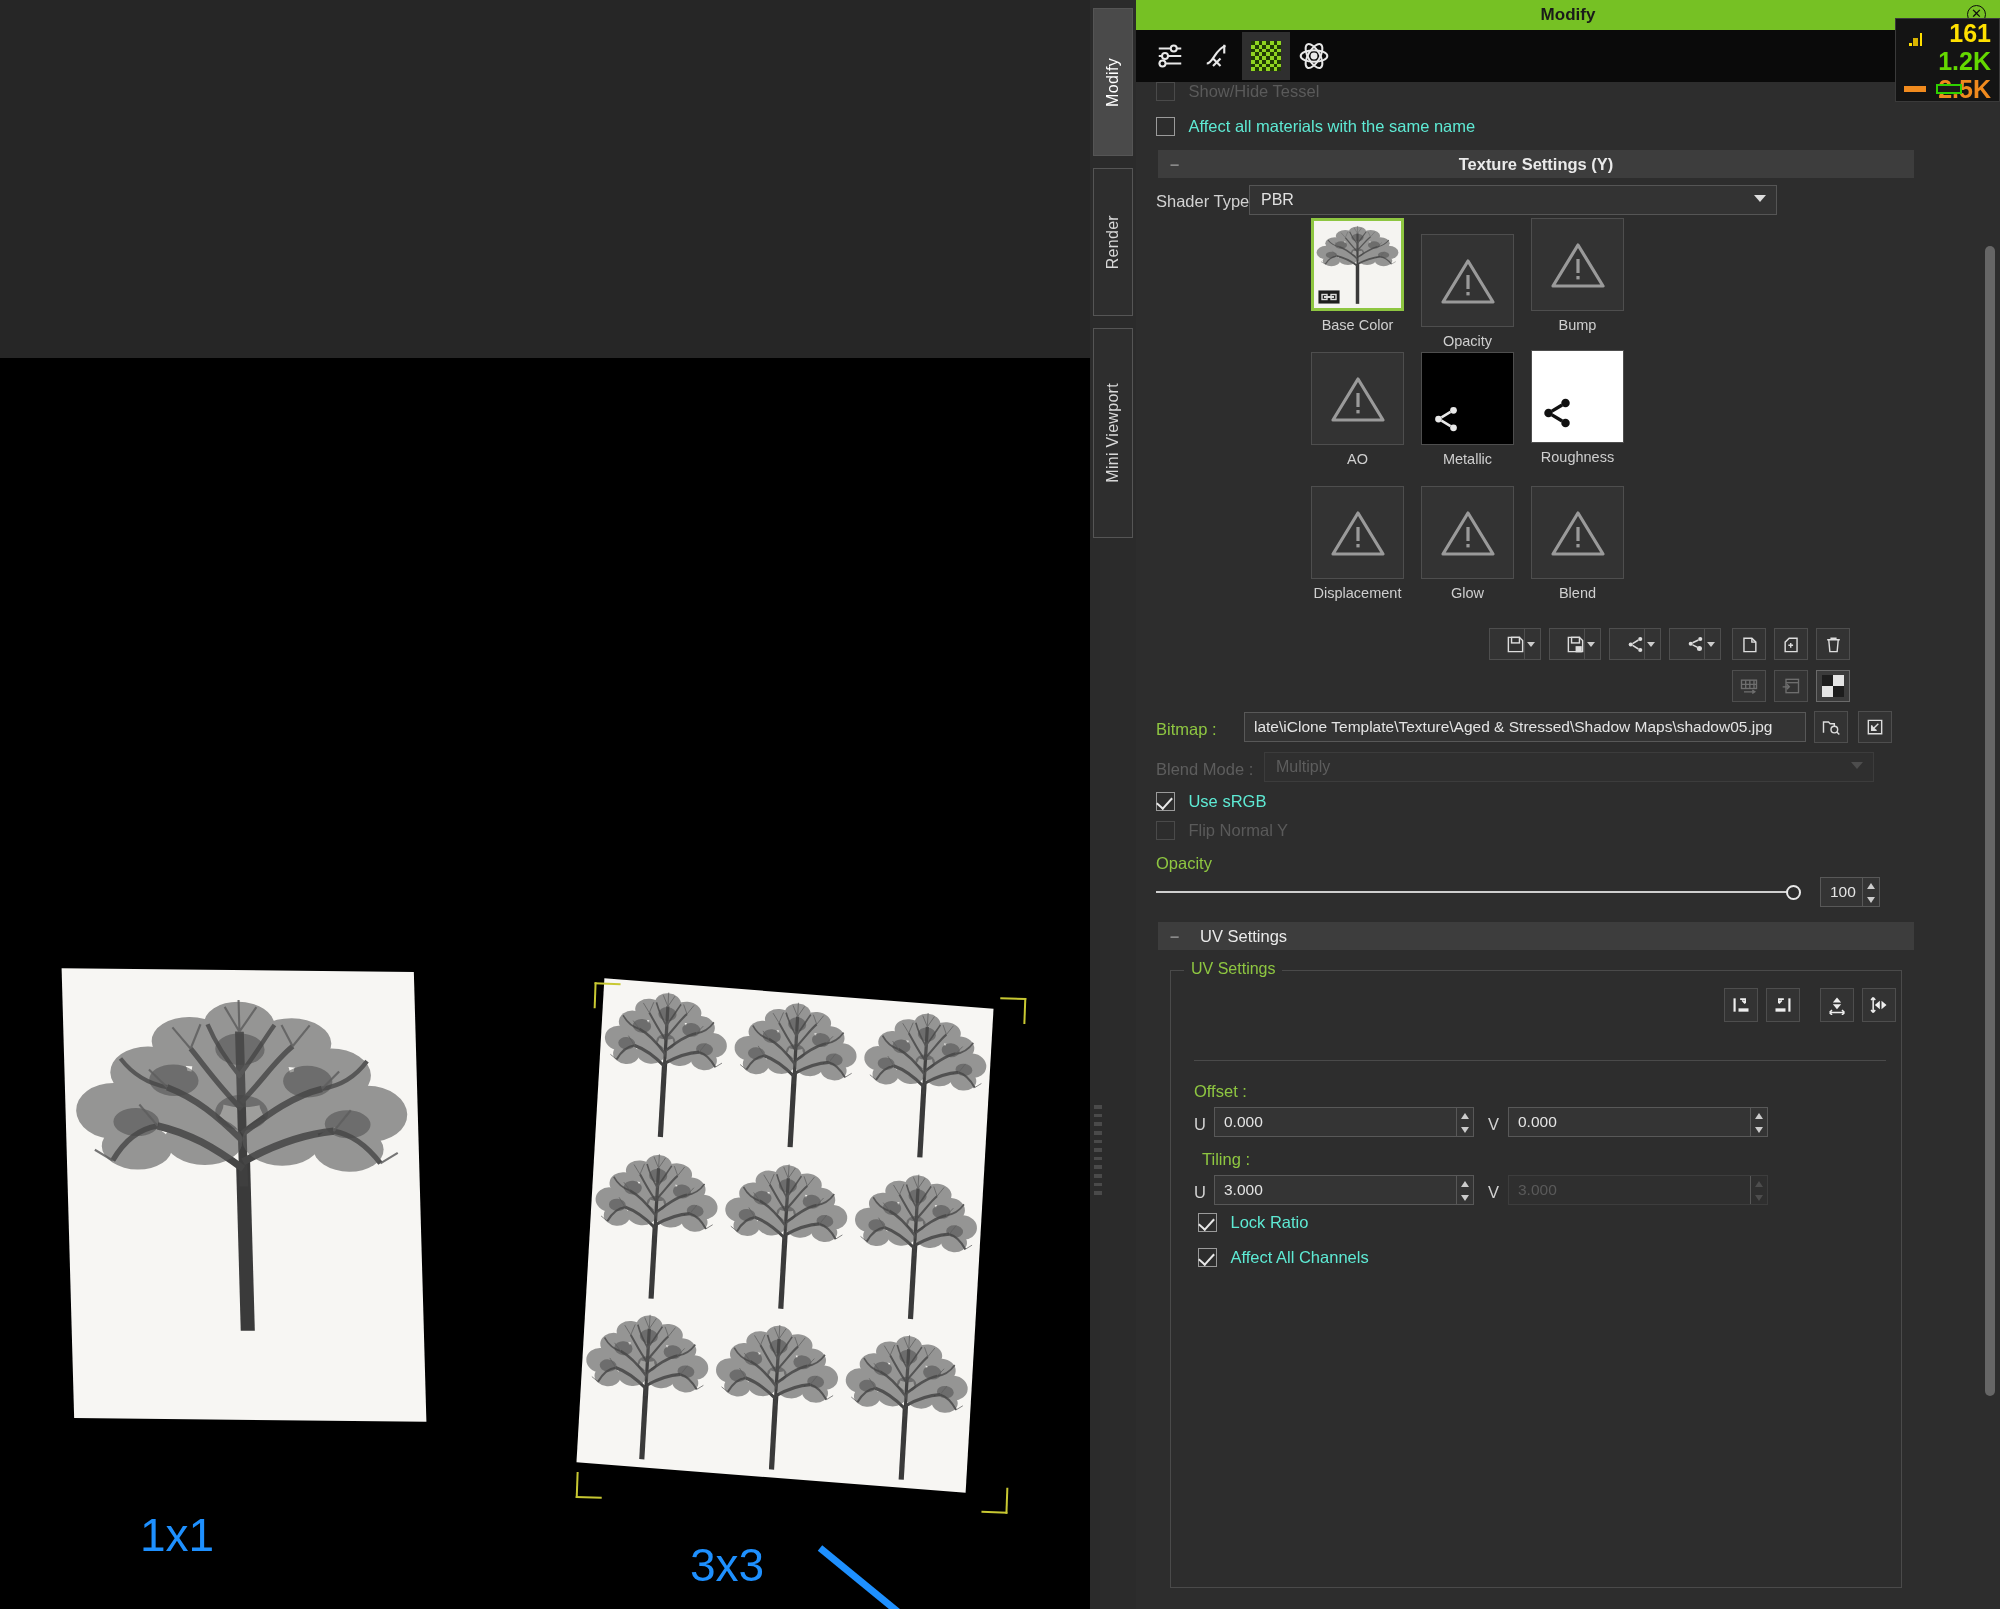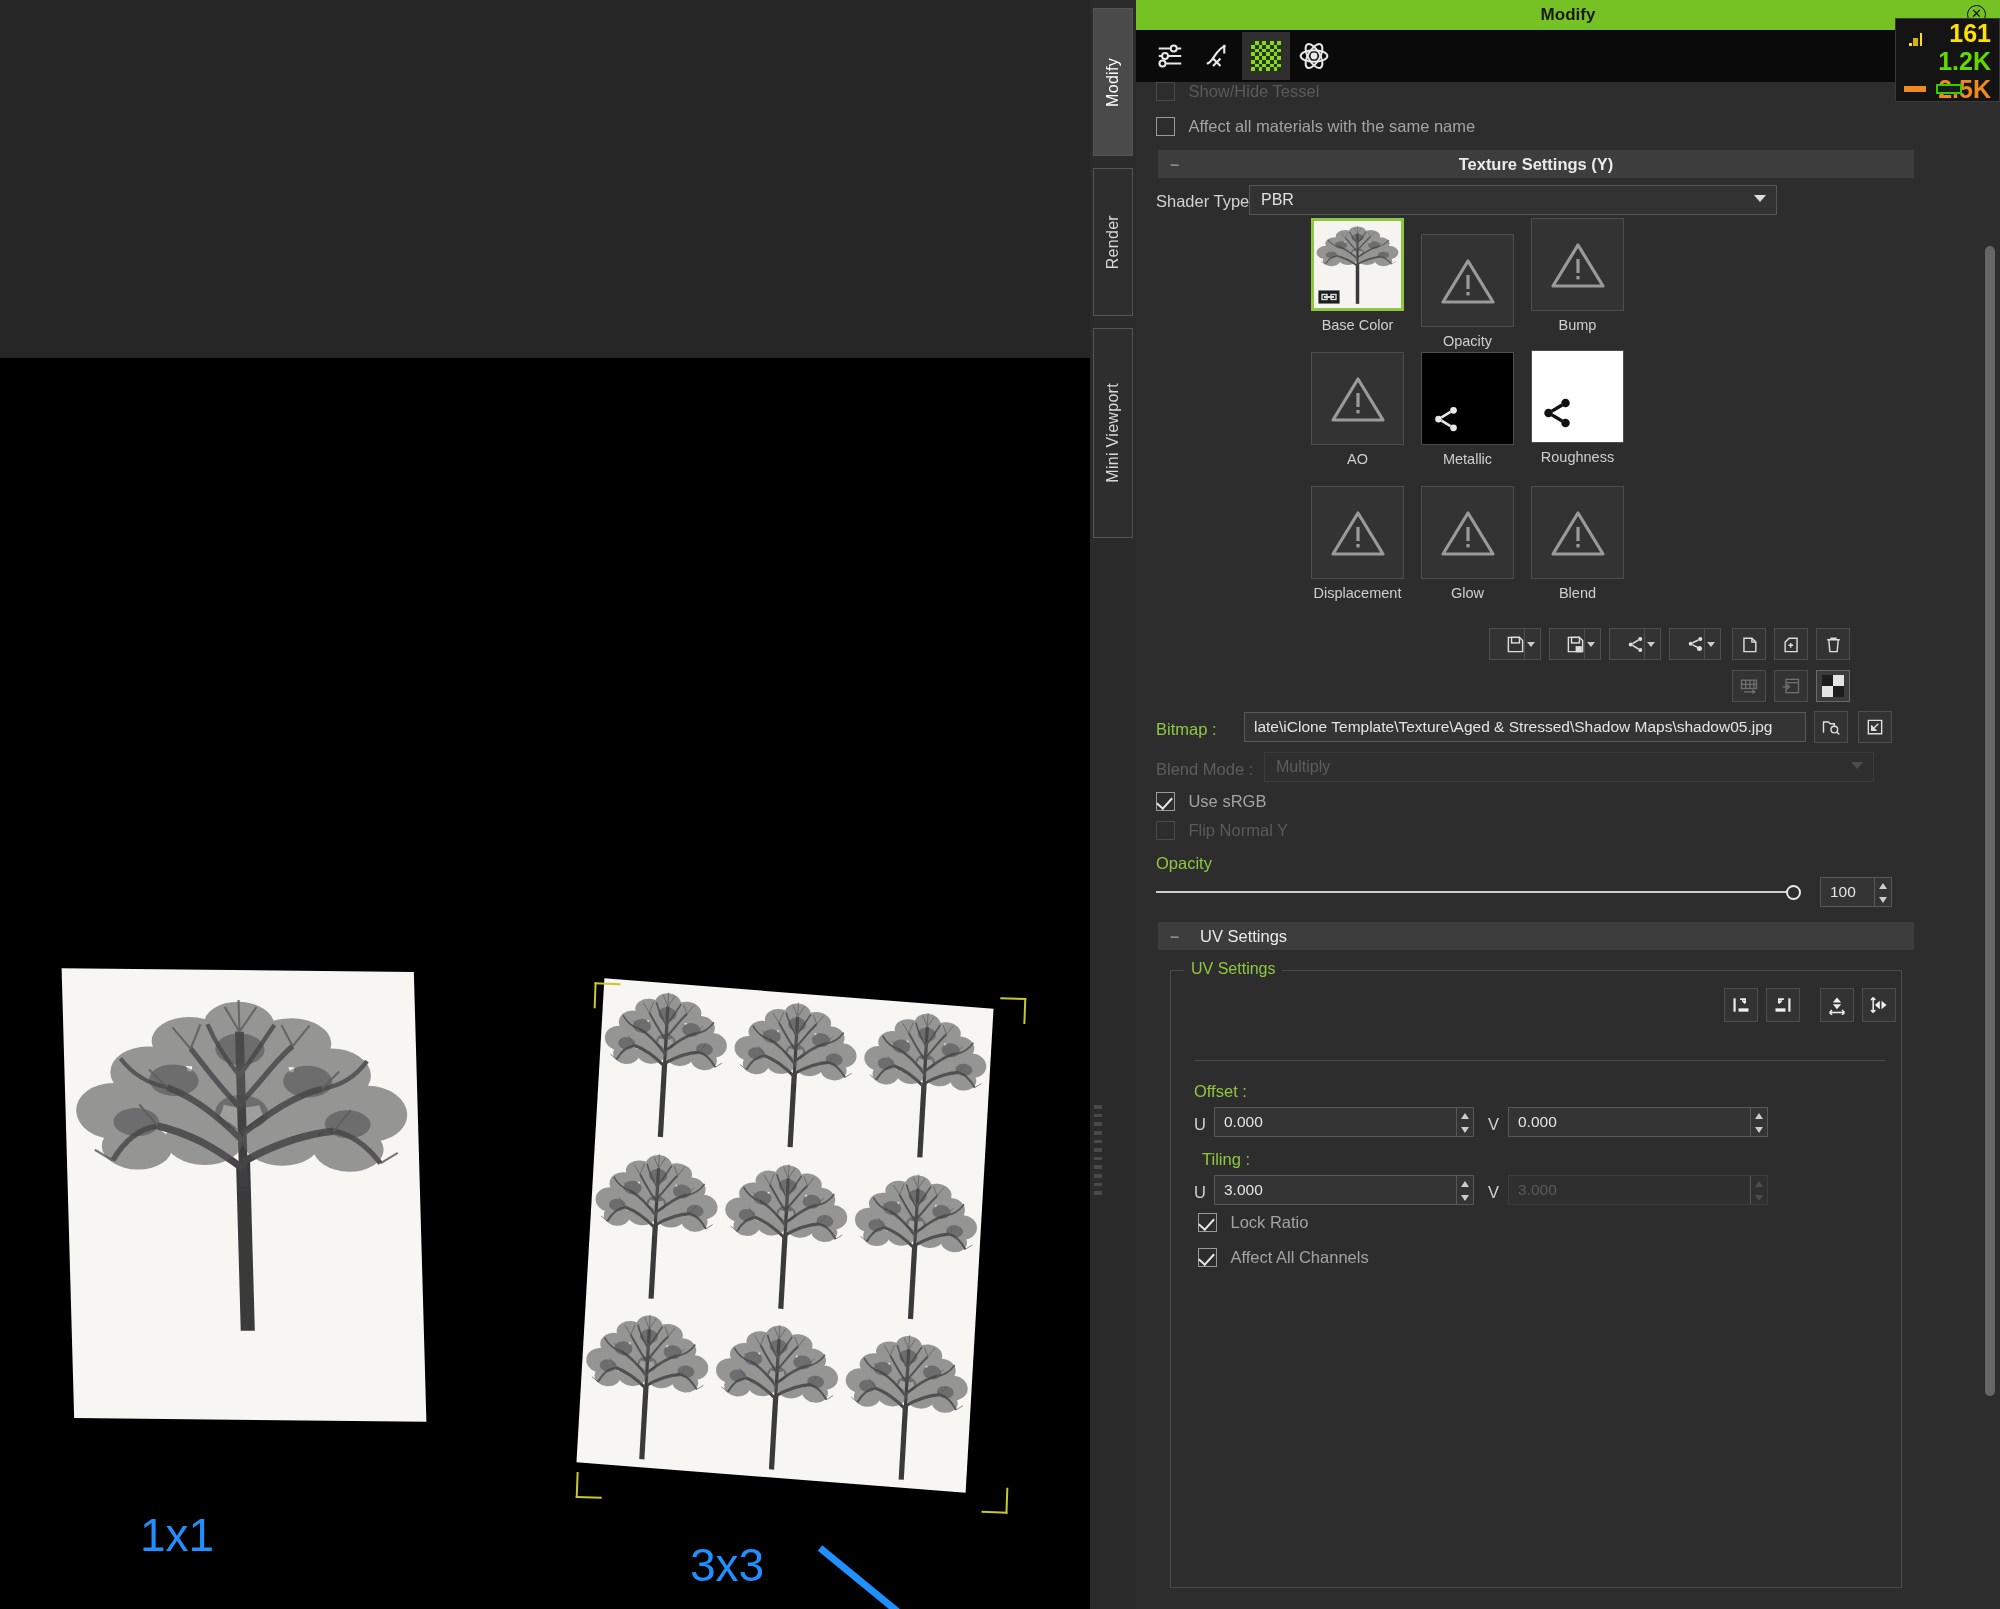--- a/index.html
+++ b/index.html
@@ -129,21 +129,21 @@
   .content { position:absolute; left:0; top:82px; width:864px; height:1527px; }
 
   .row-cut { position:absolute; left:20px; top:0px; color:#4a4a4a; font-size:16px; }
   .cb { width:19px; height:19px; border:1.6px solid #9a9a9a; background:#2d2d2d;
         display:inline-block; vertical-align:middle; position:relative; }
   .cb.dim { border-color:#4a4a4a; }
   .cb.checked::after {
     content:""; position:absolute; left:3px; top:1px; width:7px; height:13px;
     border:solid #e8e8e8; border-width:0 2.2px 2.2px 0; transform:rotate(42deg);
   }
-  .lbl { color:#a3a3a3; font-size:16.5px; vertical-align:middle; margin-left:9px; }
+  .lbl { color:#5eead4; font-size:16.5px; vertical-align:middle; margin-left:9px; }
   .lbl.dim { color:#5a5a5a; }
 
   .section-bar {
     position:absolute; left:22px; width:756px; height:28px; background:#3d3d3d;
     color:#eaeaea; font-size:16.5px; font-weight:bold;
     display:flex; align-items:center; justify-content:center;
   }
   .section-bar .minus { position:absolute; left:12px; color:#8a8a8a; font-weight:bold; }
 
   .fieldlabel { position:absolute; color:#d2d2d2; font-size:16.5px; }
@@ -677,21 +677,21 @@
       </div>
 
       <div style="position:absolute; left:20px; top:739px;">
         <span class="cb dim"></span>
         <span class="lbl dim">Flip Normal Y</span>
       </div>
 
       <div class="fieldlabel green" style="left:20px; top:772px;">Opacity</div>
       <div class="slider-track" style="left:20px; top:809px; width:640px;"></div>
       <div class="slider-knob" style="left:650px; top:803px;"></div>
-      <div class="textfield" style="left:684px; top:795px; width:72px;">
+      <div class="textfield" style="left:684px; top:795px; width:60px;">
         <span>100</span>
         <span class="spin">
             <em class="up"></em>
             <em class="dn"></em>
           </span>
       </div>
 
       <div class="section-bar" style="top:840px; justify-content:flex-start; padding-left:42px; font-weight:normal;">
         <span class="minus">–</span>
         <span>UV Settings</span>

